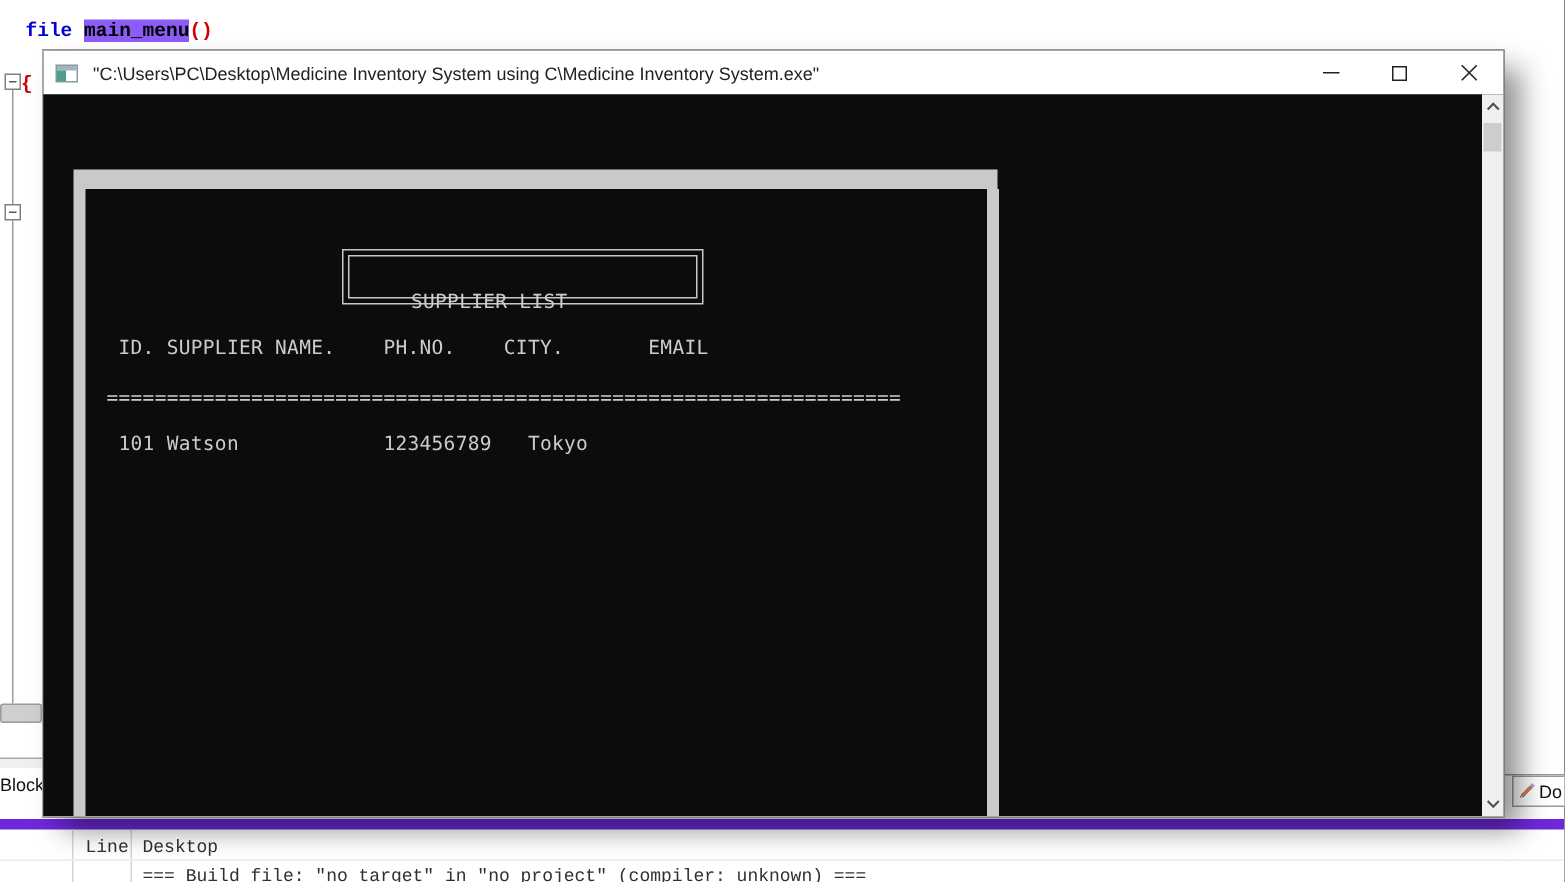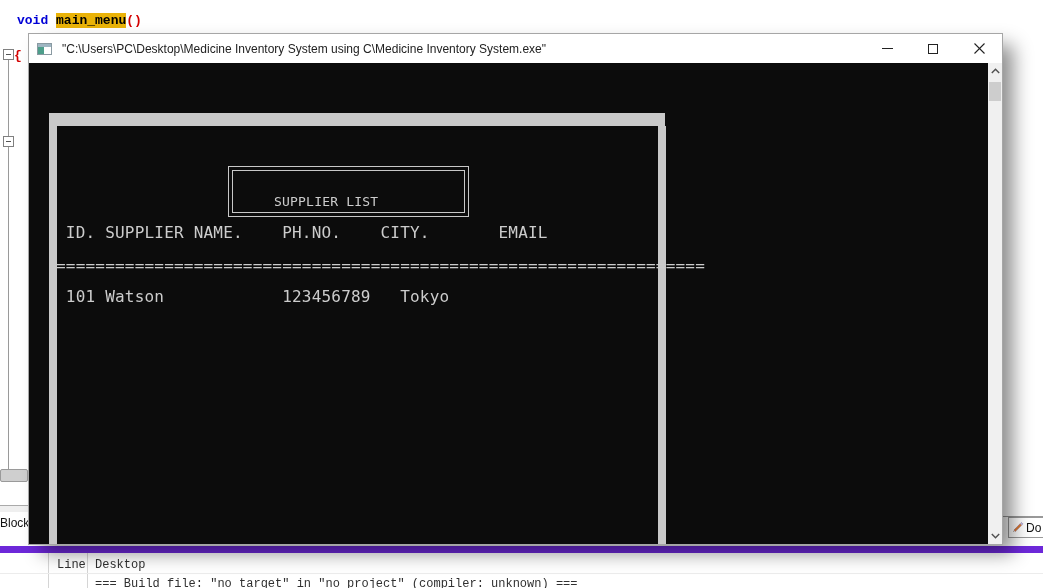--- a/index.html
+++ b/index.html
@@ -12,21 +12,21 @@
   .abs { position: absolute; }
 
   
   .code-line {
     left: 17px; top: 13px;
     font-family: "Liberation Mono", monospace;
     font-weight: bold; font-size: 13px; line-height: 16px;
     white-space: pre; color: #000;
   }
   .kw { color: #0000d6; }
-  .ident-hl { background: #eab308; color: #000; }
+  .ident-hl { background: #8b5cf6; color: #000; }
   .paren { color: #d40000; }
   .brace {
     left: 14px; top: 48px;
     font-family: "Liberation Mono", monospace;
     font-weight: bold; font-size: 13px; color: #d40000;
   }
   .fold-vline { left: 8px; top: 58px; width: 1px; height: 411px; background: #9a9a9a; }
   .fold-box {
     width: 11px; height: 11px; background: #fff;
     border: 1px solid #808080;
@@ -98,44 +98,44 @@
   .scroll-arrow { position: absolute; left: 0; width: 14px; height: 16px; display: flex; align-items: center; justify-content: center; }
   .scroll-arrow.up { top: 0; } .scroll-arrow.down { bottom: 0; }
   .scroll-thumb { position: absolute; left: 1px; top: 19px; width: 12px; height: 19px; background: #cdcdcd; }
 
   
   .tui-top { left: 20px; top: 50px; width: 616px; height: 13px; background: #c9c9c9; }
   .tui-left { left: 20px; top: 63px; width: 8px; height: 418px; background: #c9c9c9; }
   .tui-right { left: 629px; top: 63px; width: 8px; height: 418px; background: #c9c9c9; }
 
   .title-box {
-    left: 199px; top: 103px; width: 241px; height: 51px;
+    left: 199px; top: 103px; width: 241px; height: 37px;
     border: 1px solid #c8c8c8;
   }
   .title-box-inner {
     position: absolute; left: 3px; top: 3px; right: 3px; bottom: 3px;
     border: 1px solid #c8c8c8;
   }
   .title-box-text {
     position: absolute; left: 45px; top: 27px;
     font-family: "DejaVu Sans Mono", monospace; font-size: 13px; color: #cccccc;
     white-space: pre; letter-spacing: 0.2px;
   }
   .console-pre {
-    font-family: "DejaVu Sans Mono", monospace; font-size: 16px; line-height: 16px;
-    color: #cccccc; white-space: pre; left: 27px; letter-spacing: 0.2px;
+    font-family: "DejaVu Sans Mono", monospace; font-size: 13px; line-height: 16px;
+    color: #cccccc; white-space: pre; left: 42px; letter-spacing: 0.2px;
   }
   .l-header { top: 162px; }
   .l-sep    { top: 195px; }
   .l-data   { top: 226px; text-align: center; }
 </style>
 </head>
 <body>
 
-<div class="abs code-line"><span class="kw">void</span><span> </span><span class="ident-hl">main_menu</span><span class="paren">()</span></div>
+<div class="abs code-line"><span class="kw">file</span><span> </span><span class="ident-hl">main_menu</span><span class="paren">()</span></div>
 
 <div class="abs brace">{</div>
 <div class="abs fold-vline"></div>
 <div class="abs fold-box b1">
     <div class="minus"></div>
   </div>
 <div class="abs fold-box b2">
     <div class="minus"></div>
   </div>
 

